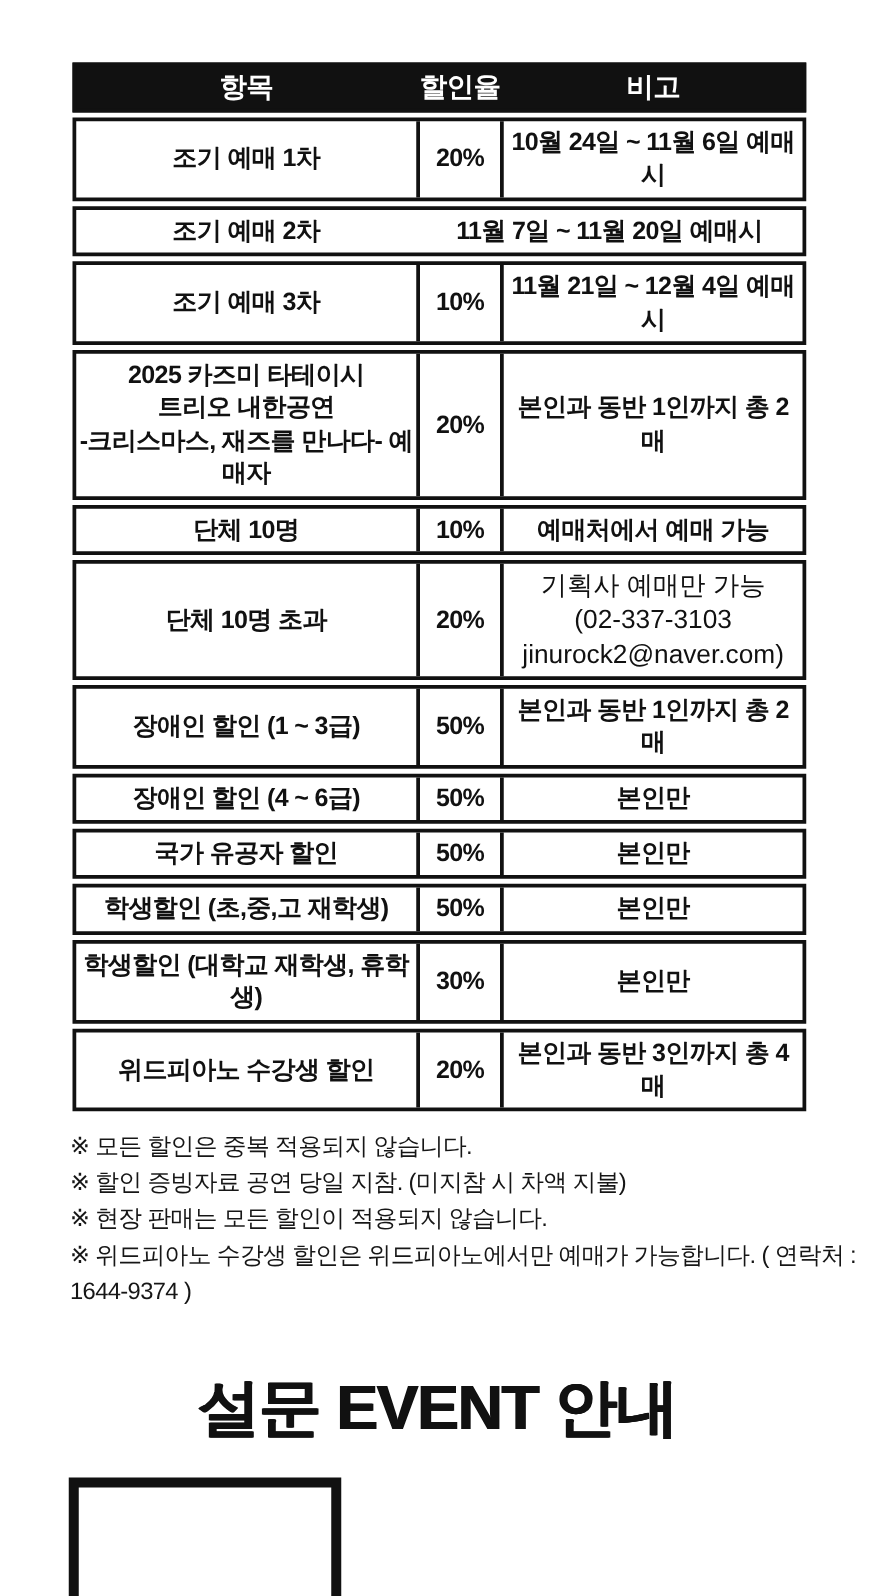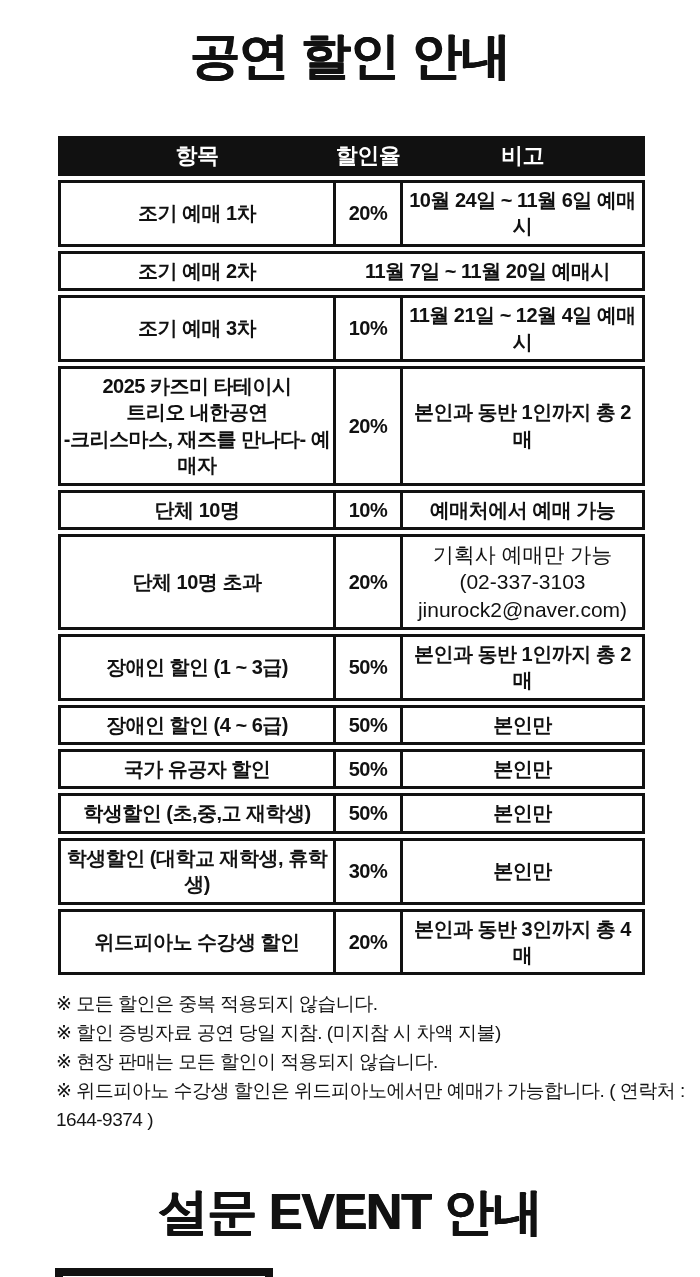--- a/index.html
+++ b/index.html
@@ -78,21 +78,20 @@
     padding: 8px;
     background: #fff;
     flex: 0 0 auto;
   }
 </style>
 </head>
 <body>
 
 <div class="poster">
 
-  <h1 class="big-title title-1">공연 할인 안내</h1>
 
   <div class="dtable">
     <div class="thead">
       <div class="cell c1">항목</div>
       <div class="cell c2">할인율</div>
       <div class="cell c3">비고</div>
     </div>
     <div id="tbody">
         <div class="trow">
           <div class="cell c1">조기 예매 1차</div>

